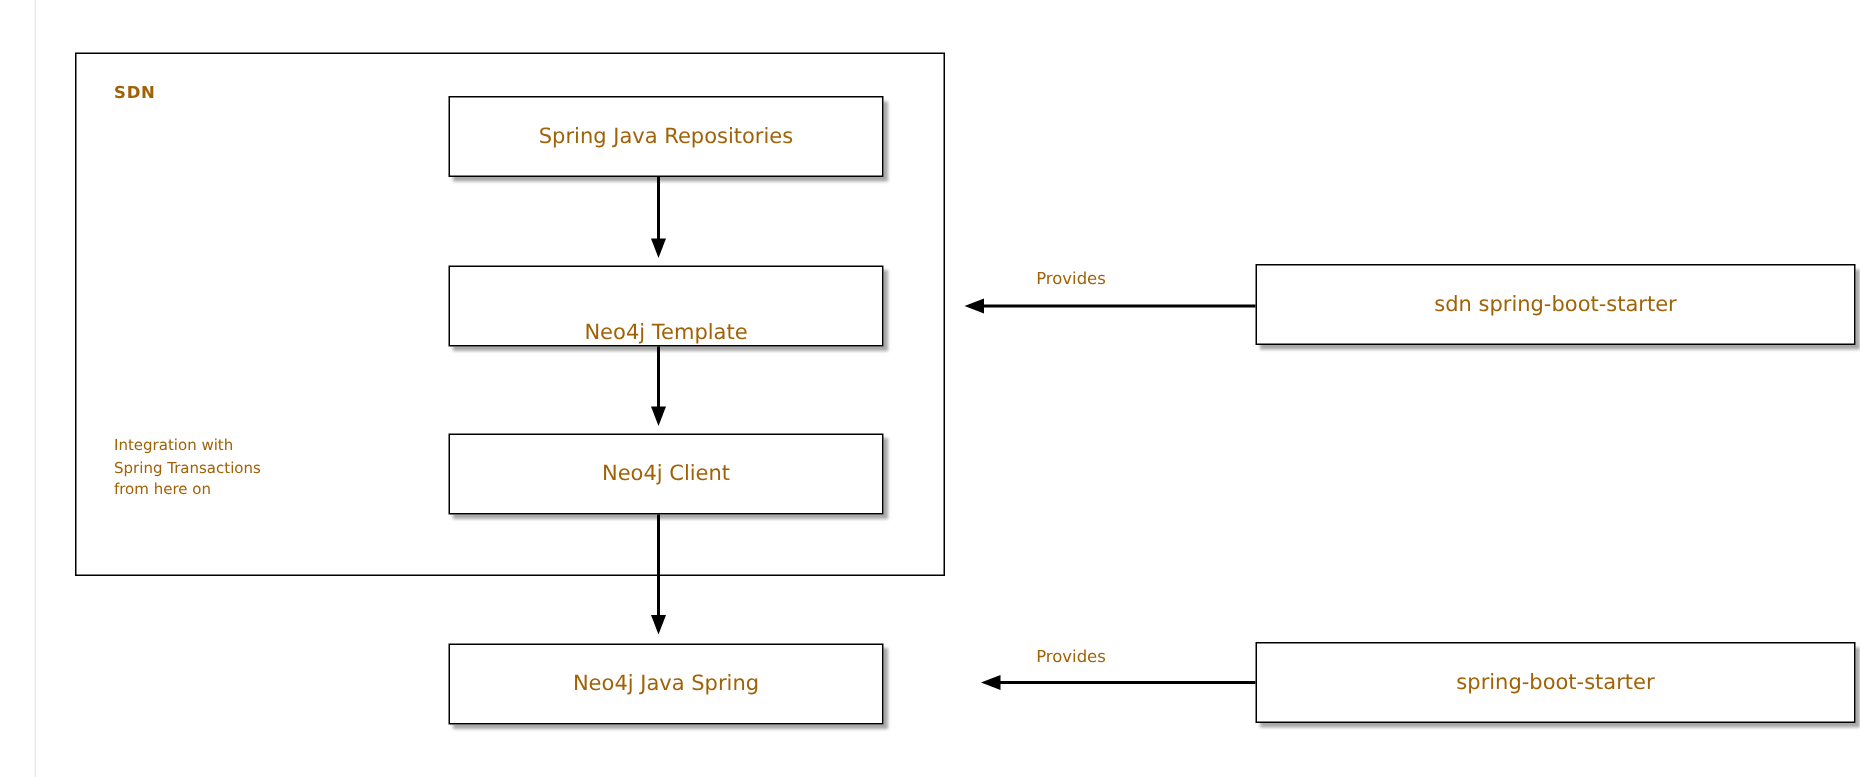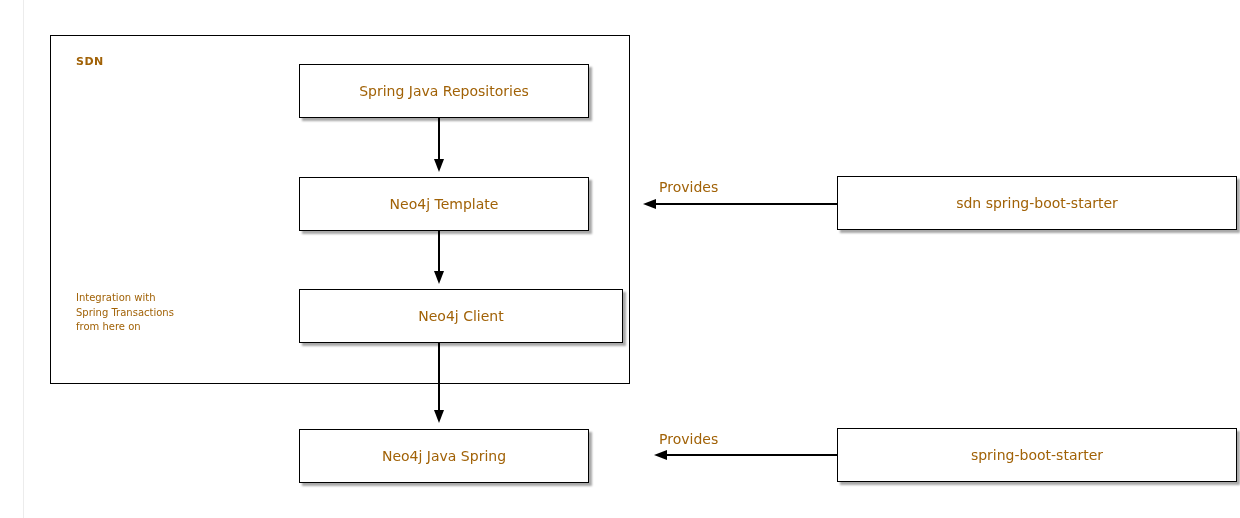--- a/index.html
+++ b/index.html
@@ -48,22 +48,22 @@
     border: 1.5px solid #000000;
     box-shadow: 3px 3px 2px #a8a8a8;
     box-sizing: border-box;
     display: flex;
     align-items: center;
     justify-content: center;
     font-size: 14px;
     text-align: center;
   }
   .n-repositories { left: 275px; top: 64px;  width: 290px; height: 54px; }
-  .n-template     { left: 275px; top: 177px; width: 290px; height: 54px; }
-  .n-client       { left: 275px; top: 289px; width: 324px; height: 54px; }
+  .n-template     { left: 275px; top: 177px; width: 290px; height: 54px; align-items: flex-end; }
+  .n-client       { left: 275px; top: 289px; width: 290px; height: 54px; }
   .n-driver       { left: 275px; top: 429px; width: 290px; height: 54px; }
   .n-sdn-starter  { left: 813px; top: 176px; width: 400px; height: 54px; }
   .n-boot-starter { left: 813px; top: 428px; width: 400px; height: 54px; }
   
   .vline { position: absolute; width: 1.5px; background: #000000; }
   .hline { position: absolute; height: 1.5px; background: #000000; }
   .head-down {
     position: absolute; width: 0; height: 0;
     border-left: 5px solid transparent;
     border-right: 5px solid transparent;
@@ -80,23 +80,23 @@
   .v2-line { left: 414px; top: 231px; height: 42px; }
   .v2-head { left: 410px; top: 271px; }
   .v3-line { left: 414px; top: 343px; height: 69px; }
   .v3-head { left: 410px; top: 410px; }
   .h1-line { left: 630px; top: 203px; width: 183px; }
   .h1-head { left: 619px; top: 199px; }
   .h2-line { left: 641px; top: 454px; width: 172px; }
   .h2-head { left: 630px; top: 450px; }
   .edge-label {
     position: absolute;
-    font-size: 14px;
+    font-size: 11px;
     width: 110px;
-    text-align: left;
+    text-align: center;
   }
   .p1 { left: 635px; top: 179px; }
   .p2 { left: 635px; top: 431px; }
 </style>
 </head>
 <body>
 
 <div class="canvas">
 
   <div class="cluster"></div>

